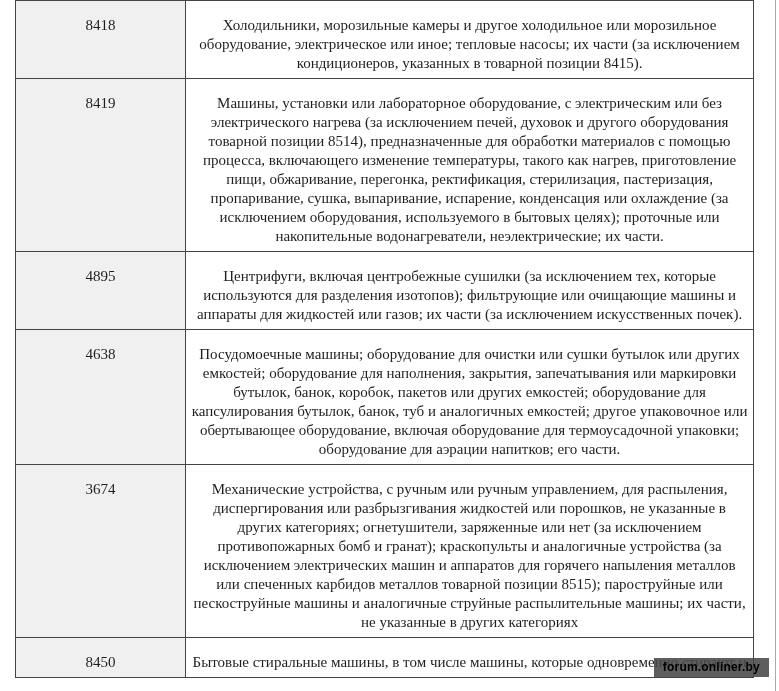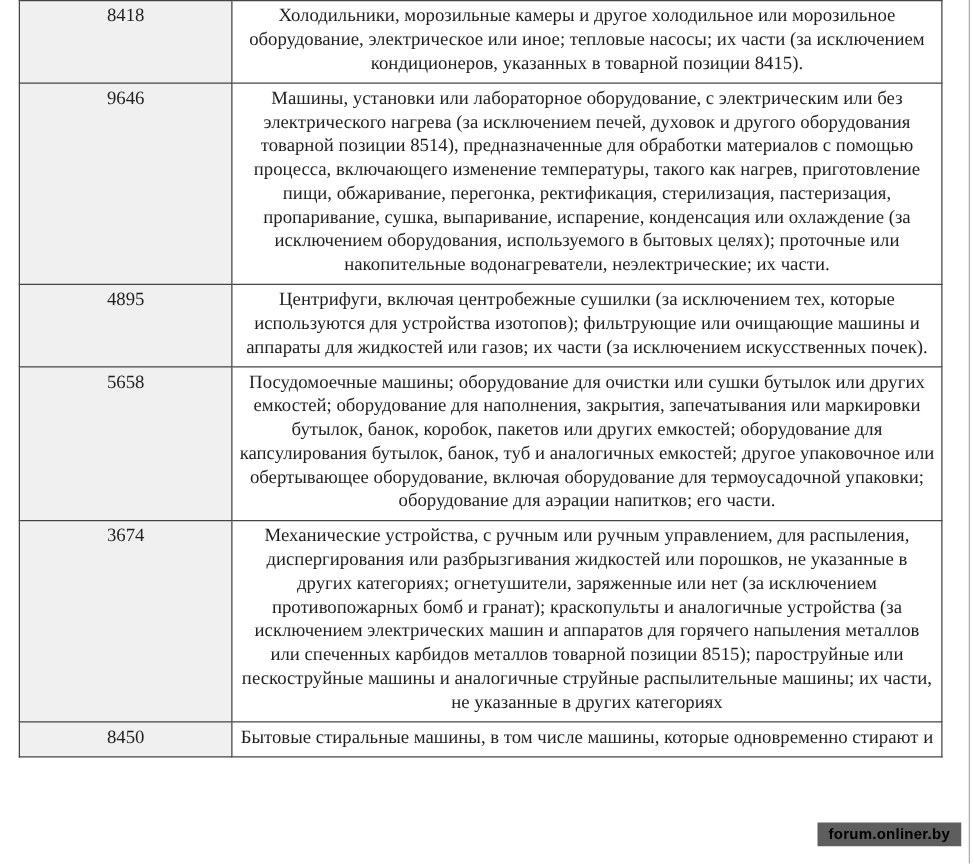--- a/index.html
+++ b/index.html
@@ -18,21 +18,21 @@
     top: -6px; 
     width: 739px;
     border-collapse: collapse;
     table-layout: fixed;
     font-size: 15px;
     line-height: 19px;
   }
   table.hs-table td {
     border: 1px solid #444444;
     vertical-align: top;
-    padding: 3px 4px 5px 4px;
+    padding: 15px 4px 5px 4px;
   }
   td.code-cell {
     width: 168px;
     text-align: center;
     background: #f0f0f0;
   }
   td.desc-cell {
     width: 563px;
     text-align: center;
     background: #ffffff;
@@ -68,29 +68,29 @@
     <tbody>
       <tr class="partial-top">
         <td class="code-cell"></td>
         <td class="desc-cell"></td>
       </tr>
       <tr>
         <td class="code-cell">8418</td>
         <td class="desc-cell">Холодильники, морозильные камеры и другое холодильное или морозильное оборудование, электрическое или иное; тепловые насосы; их части (за исключением кондиционеров, указанных в товарной позиции 8415).</td>
       </tr>
       <tr>
-        <td class="code-cell">9646</td>
+        <td class="code-cell">8419</td>
         <td class="desc-cell">Машины, установки или лабораторное оборудование, с электрическим или без электрического нагрева (за исключением печей, духовок и другого оборудования товарной позиции 8514), предназначенные для обработки материалов с помощью процесса, включающего изменение температуры, такого как нагрев, приготовление пищи, обжаривание, перегонка, ректификация, стерилизация, пастеризация, пропаривание, сушка, выпаривание, испарение, конденсация или охлаждение (за исключением оборудования, используемого в бытовых целях); проточные или накопительные водонагреватели, неэлектрические; их части.</td>
       </tr>
       <tr>
         <td class="code-cell">4895</td>
-        <td class="desc-cell">Центрифуги, включая центробежные сушилки (за исключением тех, которые используются для устройства изотопов); фильтрующие или очищающие машины и аппараты для жидкостей или газов; их части (за исключением искусственных почек).</td>
+        <td class="desc-cell">Центрифуги, включая центробежные сушилки (за исключением тех, которые используются для разделения изотопов); фильтрующие или очищающие машины и аппараты для жидкостей или газов; их части (за исключением искусственных почек).</td>
       </tr>
       <tr>
-        <td class="code-cell">5658</td>
+        <td class="code-cell">4638</td>
         <td class="desc-cell">Посудомоечные машины; оборудование для очистки или сушки бутылок или других емкостей; оборудование для наполнения, закрытия, запечатывания или маркировки бутылок, банок, коробок, пакетов или других емкостей; оборудование для капсулирования бутылок, банок, туб и аналогичных емкостей; другое упаковочное или обертывающее оборудование, включая оборудование для термоусадочной упаковки; оборудование для аэрации напитков; его части.</td>
       </tr>
       <tr>
         <td class="code-cell">3674</td>
         <td class="desc-cell">Механические устройства, с ручным или ручным управлением, для распыления, диспергирования или разбрызгивания жидкостей или порошков, не указанные в других категориях; огнетушители, заряженные или нет (за исключением противопожарных бомб и гранат); краскопульты и аналогичные устройства (за исключением электрических машин и аппаратов для горячего напыления металлов или спеченных карбидов металлов товарной позиции 8515); пароструйные или пескоструйные машины и аналогичные струйные распылительные машины; их части, не указанные в других категориях</td>
       </tr>
       <tr>
         <td class="code-cell">8450</td>
         <td class="desc-cell">Бытовые стиральные машины, в том числе машины, которые одновременно стирают и</td>
       </tr>

